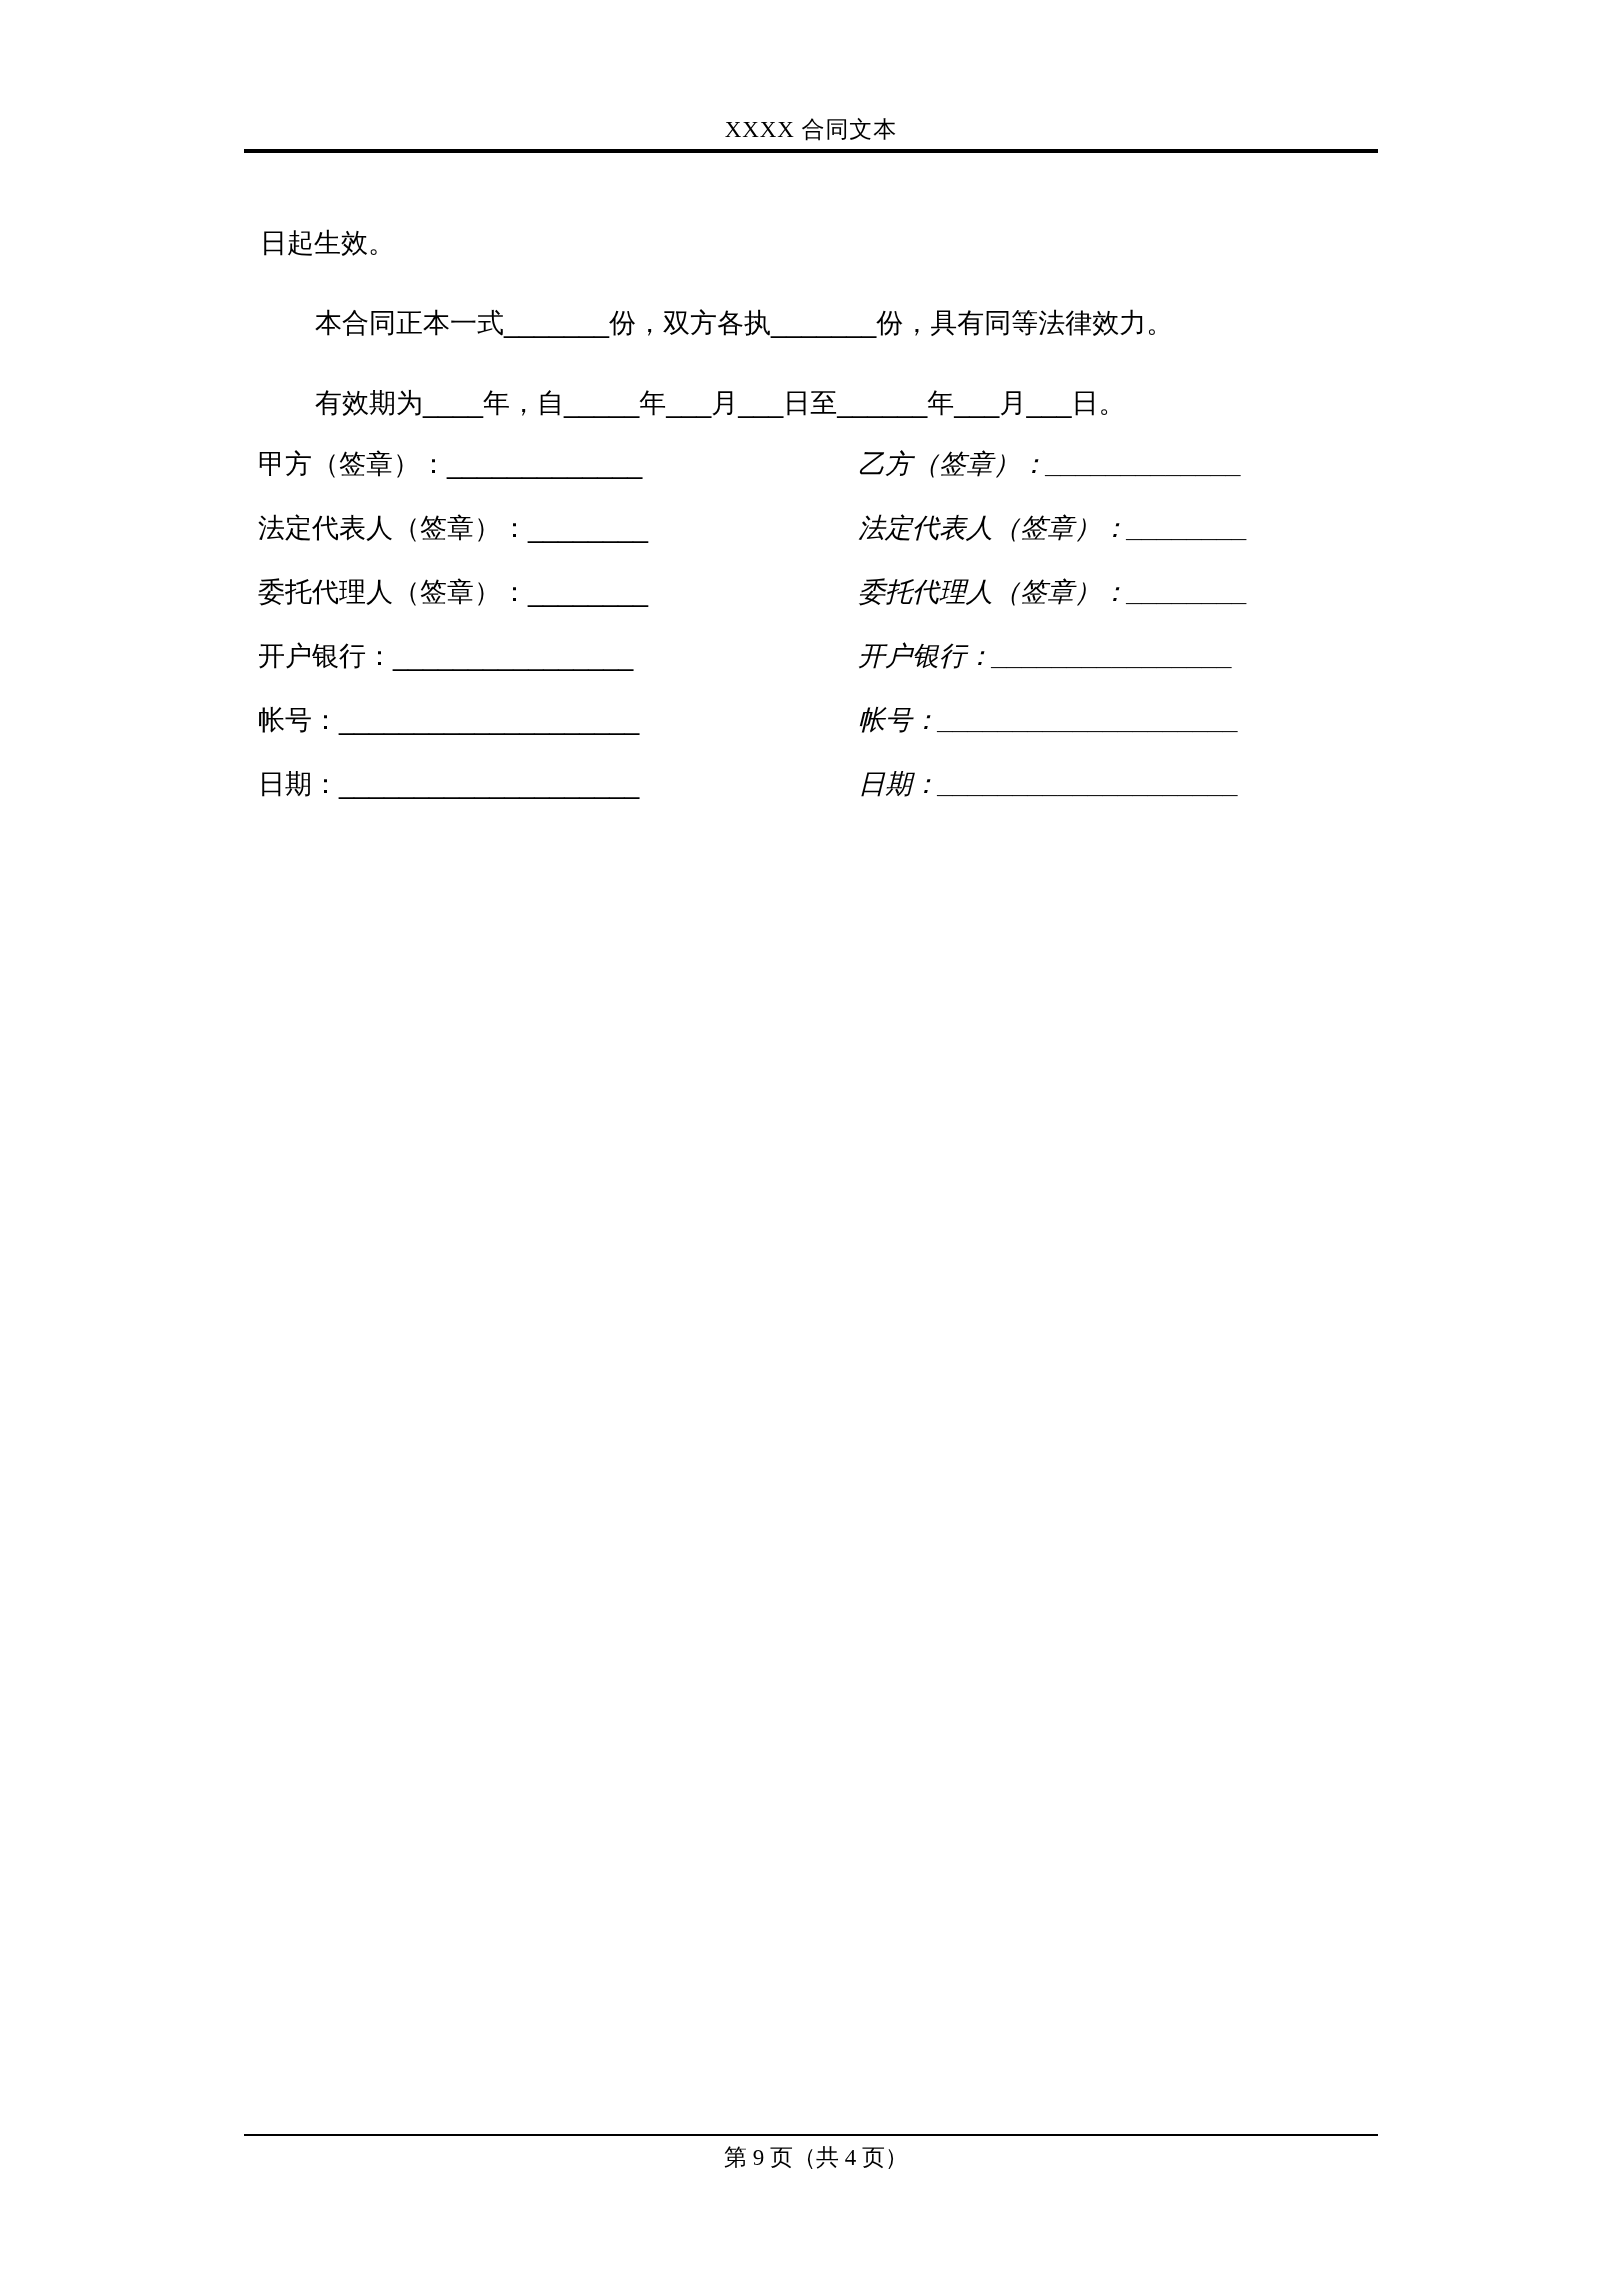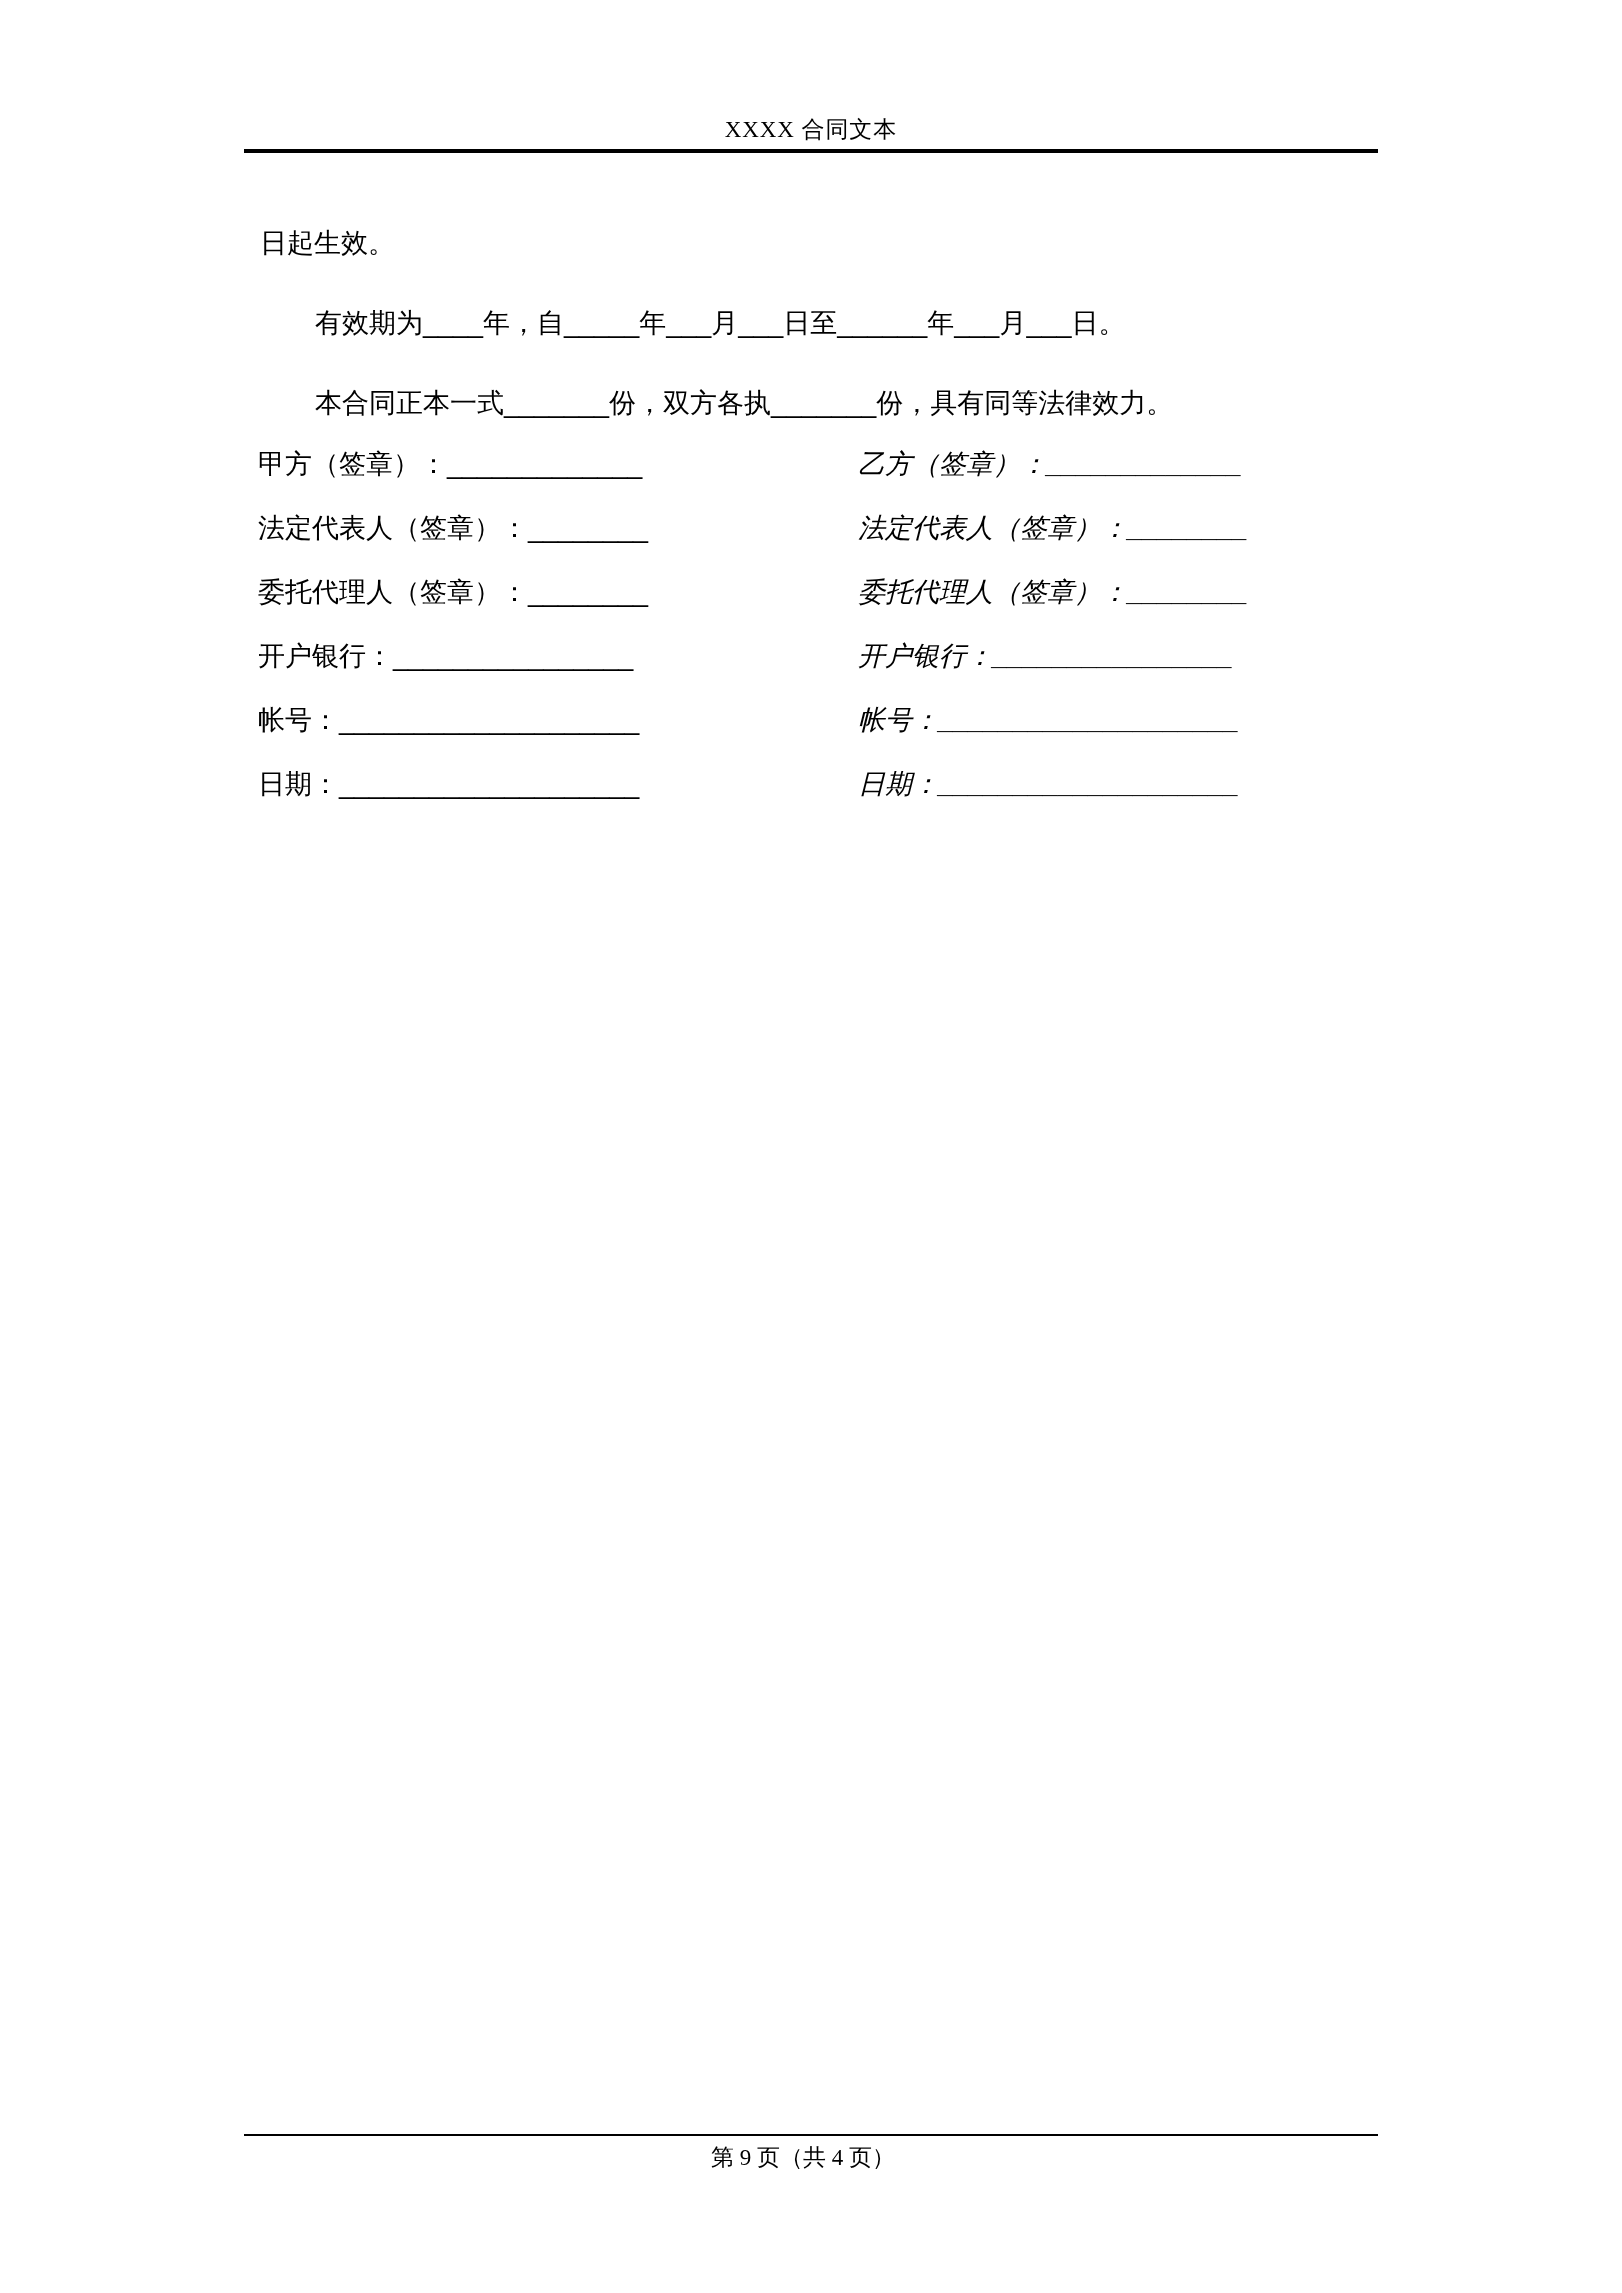--- a/index.html
+++ b/index.html
@@ -71,42 +71,42 @@
     position: absolute;
     top: 2134px;
     left: 244px;
     width: 1134px;
     height: 1.8px;
     background: #000000;
   }
   .footer-text {
     position: absolute;
     top: 2144px;
-    left: 236px;
+    left: 249px;
     width: 1134px;
     text-align: center;
     font-family: "Liberation Serif", serif;
     font-size: 23px;
     line-height: 27px;
     white-space: nowrap;
   }
 </style>
 </head>
 <body>
 
 <div class="page">
 
   <div class="header-title">XXXX 合同文本</div>
 
   <div class="header-rule"></div>
 
   <div class="content">
     <p>日起生效。</p>
+    <p class="indent">本合同正本一式_______份，双方各执_______份，具有同等法律效力。</p>
     <p class="indent">有效期为____年，自_____年___月___日至______年___月___日。</p>
-    <p class="indent">本合同正本一式_______份，双方各执_______份，具有同等法律效力。</p>
   </div>
 
   <div class="sig-col left">
     <p class="sig-row">甲方（签章）：_____________</p>
     <p class="sig-row">法定代表人（签章）：________</p>
     <p class="sig-row">委托代理人（签章）：________</p>
     <p class="sig-row">开户银行：________________</p>
     <p class="sig-row">帐号：____________________</p>
     <p class="sig-row">日期：____________________</p>
   </div>

